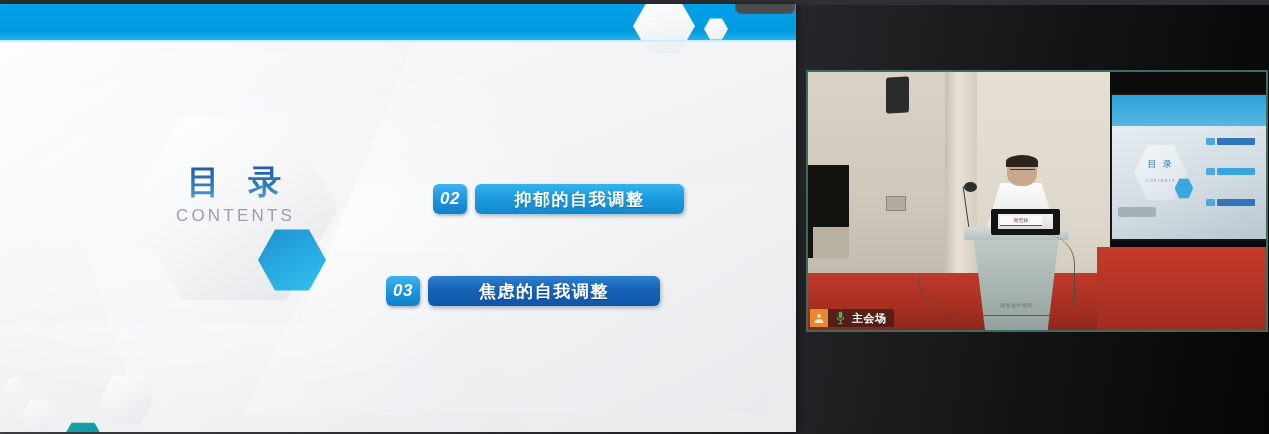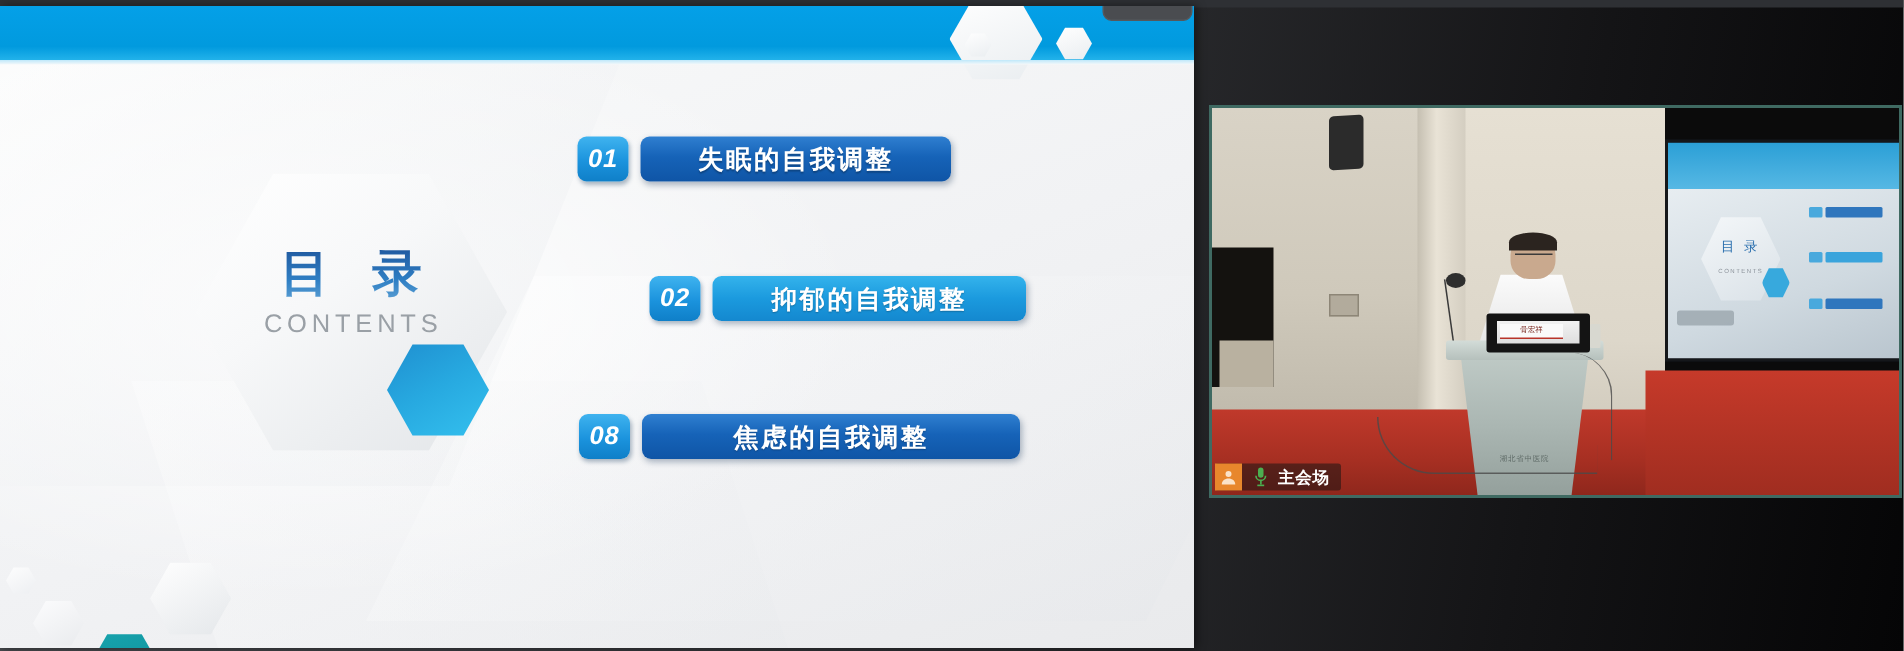--- a/index.html
+++ b/index.html
@@ -228,33 +228,29 @@
     <div class="banner-edge"></div>
     <div class="topbar-chip"></div>
 
     <div class="hex-wrap">
       <div class="hex-main"></div>
       <div class="hex-title">目 录</div>
       <div class="hex-sub">CONTENTS</div>
       <div class="hex-accent"></div>
     </div>
 
-    <div class="row" style="left:385px;top:87px;">
-      <div class="num">01</div>
-      <div class="bar bar-dark" style="width:207px;">失眠的自我调整</div>
-    </div>
 
     <div class="row" style="left:385px;top:180px;margin-left:48px;">
       <div class="num">02</div>
       <div class="bar bar-light" style="width:209px;">抑郁的自我调整</div>
     </div>
 
     <div class="row" style="left:386px;top:272px;">
-      <div class="num">08</div>
-      <div class="bar bar-dark" style="width:252px;">焦虑的自我调整</div>
+      <div class="num">03</div>
+      <div class="bar bar-dark" style="width:232px;">焦虑的自我调整</div>
     </div>
 
     <div class="dec d3"></div>
     <div class="dec d1"></div>
     <div class="dec d2"></div>
     <div class="dec d-teal"></div>
   </div>
 
   <div class="video">
     <div class="v-wallL"></div>

